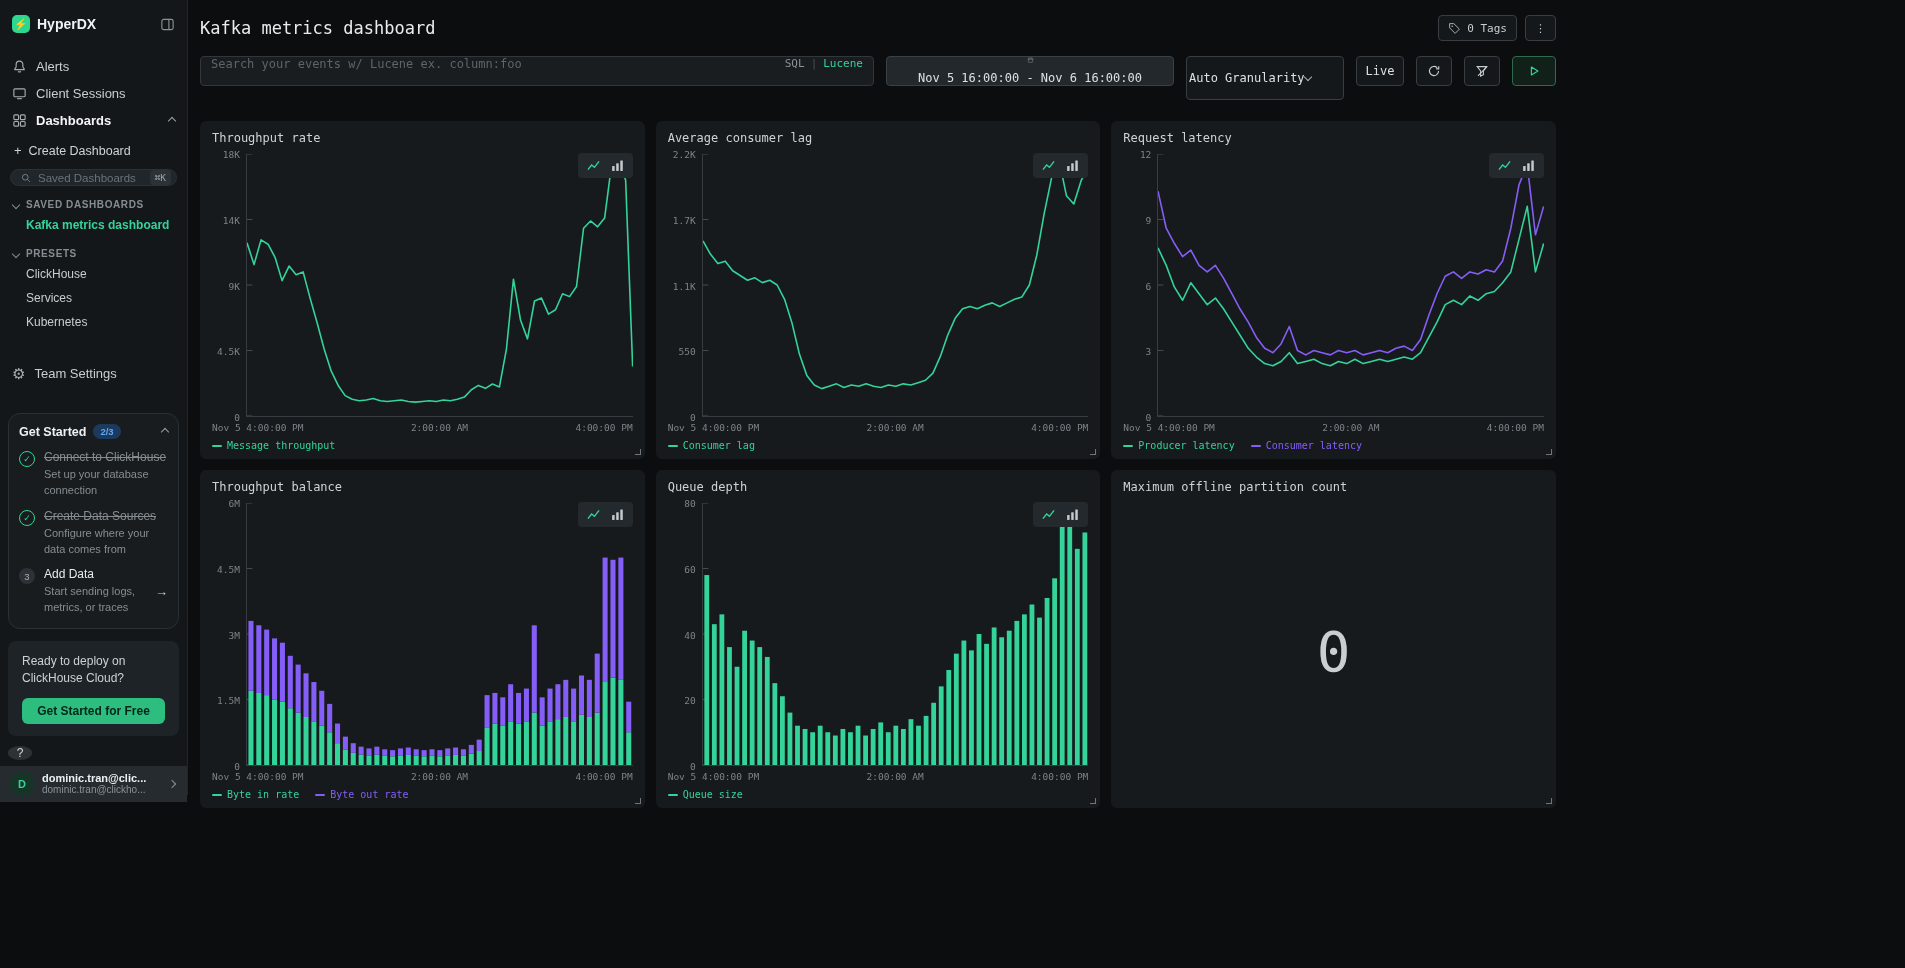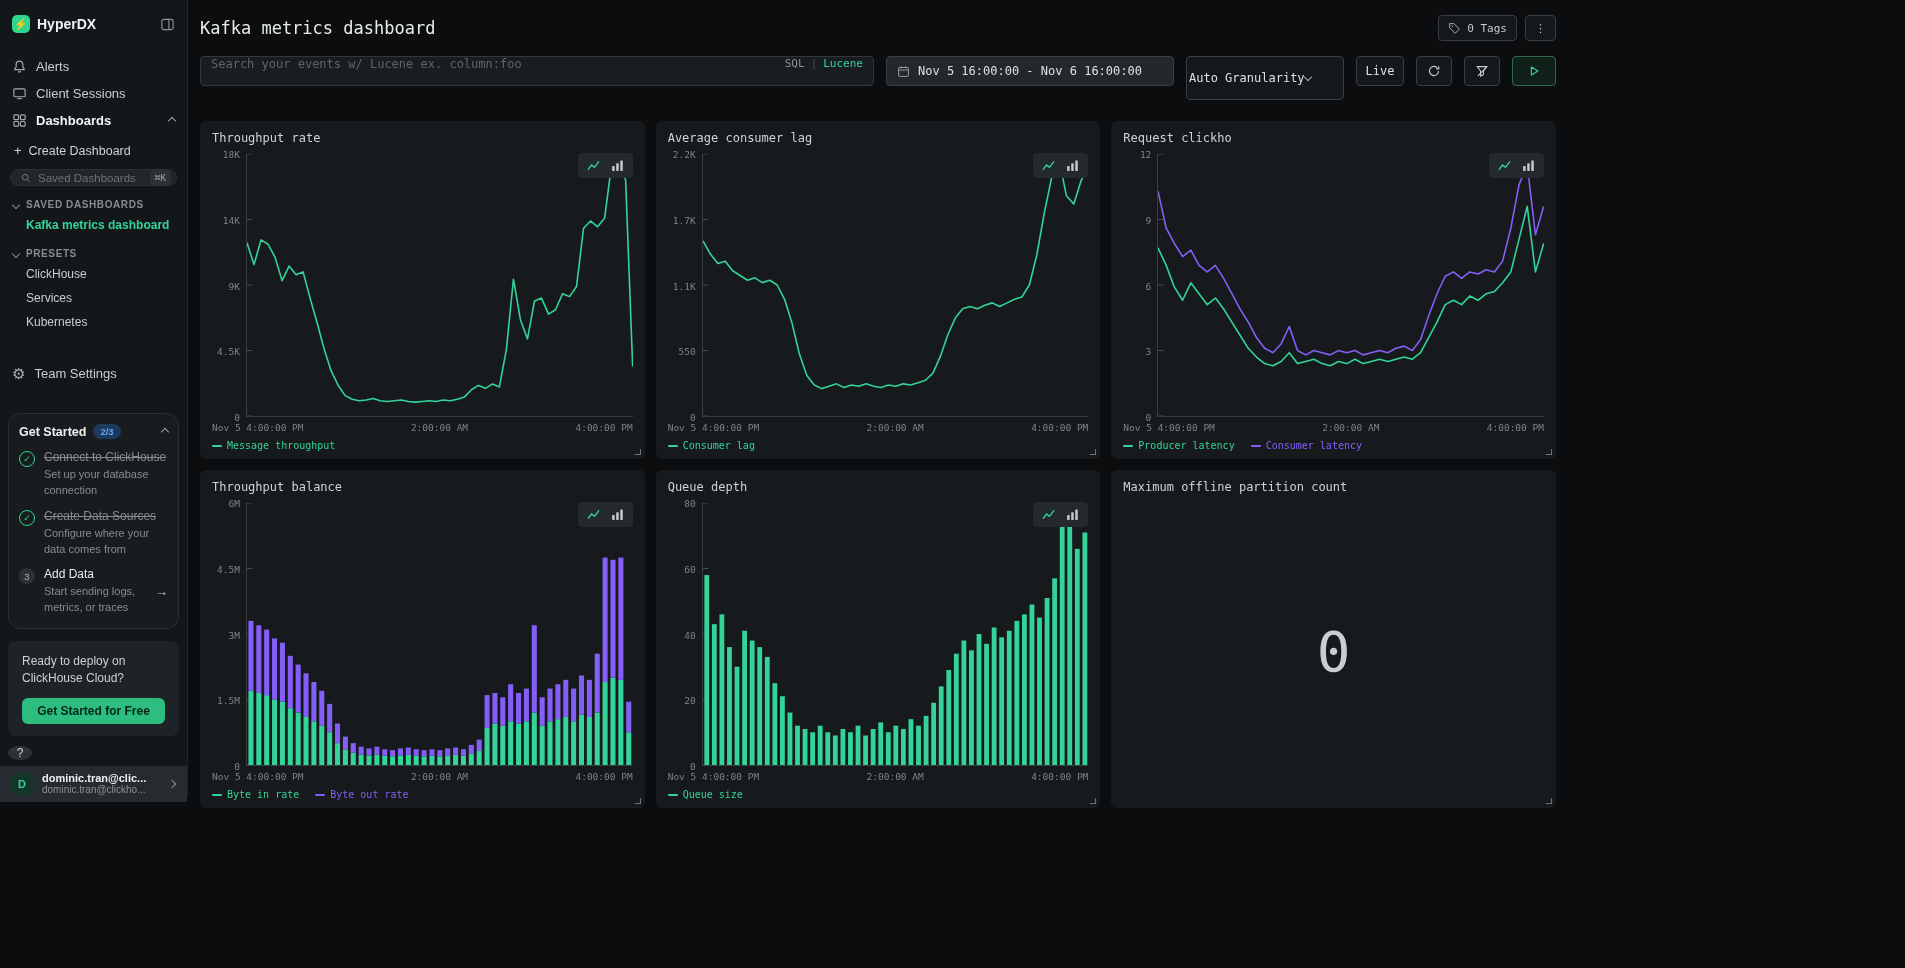--- a/index.html
+++ b/index.html
@@ -68,21 +68,21 @@
   .h-btn { height:26px; display:flex; align-items:center; gap:6px; padding:0 9px; background:#15181a; border:1px solid #383e43; border-radius:4px; color:#c8cdd1; font-family:"DejaVu Sans Mono", monospace; font-size:11px; cursor:pointer; }
   .h-btn svg { width:13px; height:13px; color:#aab0b6; }
   .toolbar { display:flex; gap:12px; margin-bottom:21px; }
   .search-box { flex:1; height:30px; background:#191d20; border:1px solid #31373c; border-radius:4px; display:flex; align-items:flex-start; padding:0 10px; gap:8px; }
   .search-box input { flex:1; min-width:0; background:transparent; border:none; outline:none; color:#c8cdd1; font-family:"DejaVu Sans Mono", monospace; font-size:12px; }
   .search-box input::placeholder { color:#5d646a; }
   .lang-toggle { display:flex; gap:6px; font-family:"DejaVu Sans Mono", monospace; font-size:11px; white-space:nowrap; }
   .lang-sql { color:#8b9298; cursor:pointer; }
   .lang-div { color:#4a5156; }
   .lang-lucene { color:#34d399; cursor:pointer; }
-  .date-btn { width:288px; height:30px; background:#23282c; border:1px solid #3a4045; border-radius:4px; display:flex; align-items:center; gap:8px; padding:0 10px; color:#dde1e3; font-family:"DejaVu Sans Mono", monospace; font-size:12px; cursor:pointer; white-space:nowrap; }
+  .date-btn { width:288px; height:30px; background:#23282c; border:1px solid #3a4045; border-radius:4px; display:flex; align-items:center; gap:8px; padding:0 10px; color:#dde1e3; font-family:"DejaVu Sans Mono", monospace; font-size:12px; cursor:pointer; white-space:nowrap;flex-direction:column; }
   .date-btn svg { width:13px; height:13px; min-width:13px; color:#9aa1a7; }
   .gran-btn { width:158px; height:44px; background:#15181a; border:1px solid #383e43; border-radius:4px; display:flex; align-items:center; padding:0 2px; color:#dde1e3; font-family:"DejaVu Sans Mono", monospace; font-size:12px; cursor:pointer; }
   .gran-btn .chev { color:#aab0b6; margin-top:-2px; }
   .live-btn { width:48px; height:30px; background:#15181a; border:1px solid #383e43; border-radius:4px; color:#dde1e3; font-family:"DejaVu Sans Mono", monospace; font-size:12px; display:flex; align-items:center; justify-content:center; cursor:pointer; }
   .icon-btn { width:36px; height:30px; background:#15181a; border:1px solid #383e43; border-radius:4px; display:flex; align-items:center; justify-content:center; color:#c8cdd1; cursor:pointer; }
   .icon-btn svg { width:14px; height:14px; }
   .play-btn { width:44px; border-color:#2f6a4f; background:#12201a; }
 
   
   .grid { display:grid; grid-template-columns:repeat(3, 1fr); gap:11px; }
@@ -381,21 +381,21 @@
             </div>
             <div class="legend">
               <span class="legend-item" style="color: rgb(52, 211, 153);">
                 <span class="legend-dash" style="background: rgb(52, 211, 153);"></span>
                 <span>Consumer lag</span>
               </span>
             </div>
             <span class="resize-handle"></span>
           </div>
           <div class="panel">
-            <div class="panel-title">Request clickho</div>
+            <div class="panel-title">Request latency</div>
             <div class="panel-toolbar">
               <span class="tb-btn">
                 <svg viewBox="0 0 14 14">
                   <path d="M1 11.5 5 6.5l3 2.5 5-6.5" fill="none" stroke="#34d399" stroke-width="1.5"></path>
                 </svg>
               </span>
               <span class="tb-btn">
                 <svg viewBox="0 0 14 14" fill="#c3c9cd">
                   <rect x="1.2" y="7.5" width="2.7" height="5.5" rx="0.5"></rect>
                   <rect x="5.6" y="4.5" width="2.7" height="8.5" rx="0.5"></rect>

